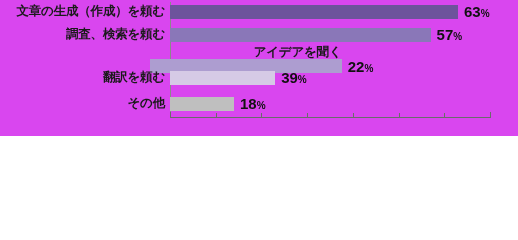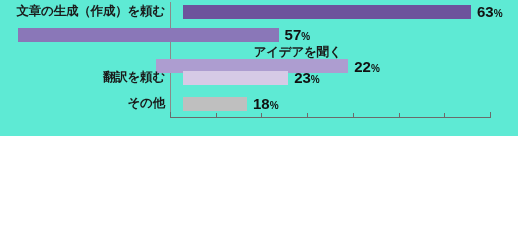--- a/index.html
+++ b/index.html
@@ -48,21 +48,21 @@
     font-weight: bold;
     color: #1a1a1a;
     letter-spacing: -0.2px;
     line-height: 1;
     white-space: nowrap;
     font-family: "DejaVu Sans", "Liberation Sans", sans-serif;
   }
 
   .bar-area {
     position: relative;
-    margin-left: 18px;
+    margin-left: 5px;
     height: 23px;
     flex: 1 1 auto;
     display: flex;
     align-items: center;
     text-align: center;
   }
 
   .bar {
     height: 14px;
     display: block;
@@ -120,54 +120,55 @@
     left: 170px;
     top: 2px;
     width: 1px;
     height: 116px;
     background: #8a8a8a;
   }
 </style>
 </head>
 <body>
 
-<div id="chart-root" style="background: #5eead4;">
+<div id="chart-root" style="background: #d946ef;">
 
   <div class="baseline" style="background: rgb(138, 138, 138);"></div>
 
   <div class="rows">
 
     <div class="row" style="top:0px;">
       <div class="cat-label" style="color: rgb(26, 26, 26);">文章の生成（作成）を頼む</div>
       <div class="bar-area">
         <span class="bar" style="width: 288px; background: rgb(109, 83, 156);"></span>
         <span class="value-label" style="color: rgb(17, 17, 17);"><span>63</span><span class="pct-sign">%</span></span>
       </div>
     </div>
 
     <div class="row" style="top:23px;">
+      <div class="cat-label" style="color: rgb(26, 26, 26);">調査、検索を頼む</div>
       <div class="bar-area">
         <span class="bar" style="width: 260.571px; background: rgb(138, 119, 184);"></span>
         <span class="value-label" style="color: rgb(17, 17, 17);"><span>57</span><span class="pct-sign">%</span></span>
       </div>
     </div>
 
     <div class="row" style="top:46px;flex-direction:column;">
       <div class="cat-label" style="color: rgb(26, 26, 26);">アイデアを聞く</div>
       <div class="bar-area">
         <span class="bar" style="width: 192px; background: rgb(173, 157, 208);"></span>
         <span class="value-label" style="color: rgb(17, 17, 17);"><span>22</span><span class="pct-sign">%</span></span>
       </div>
     </div>
 
     <div class="row" style="top:66px;">
       <div class="cat-label" style="color: rgb(26, 26, 26);">翻訳を頼む</div>
       <div class="bar-area">
         <span class="bar" style="width: 105.143px; background: rgb(214, 202, 230);"></span>
-        <span class="value-label" style="color: rgb(17, 17, 17);"><span>23</span><span class="pct-sign">%</span></span>
+        <span class="value-label" style="color: rgb(17, 17, 17);"><span>39</span><span class="pct-sign">%</span></span>
       </div>
     </div>
 
     <div class="row" style="top:92px;">
       <div class="cat-label" style="color: rgb(26, 26, 26); padding-left: 36px;">その他</div>
       <div class="bar-area">
         <span class="bar" style="width: 64px; background: rgb(191, 191, 191);"></span>
         <span class="value-label" style="color: rgb(17, 17, 17);"><span>18</span><span class="pct-sign">%</span></span>
       </div>
     </div>

